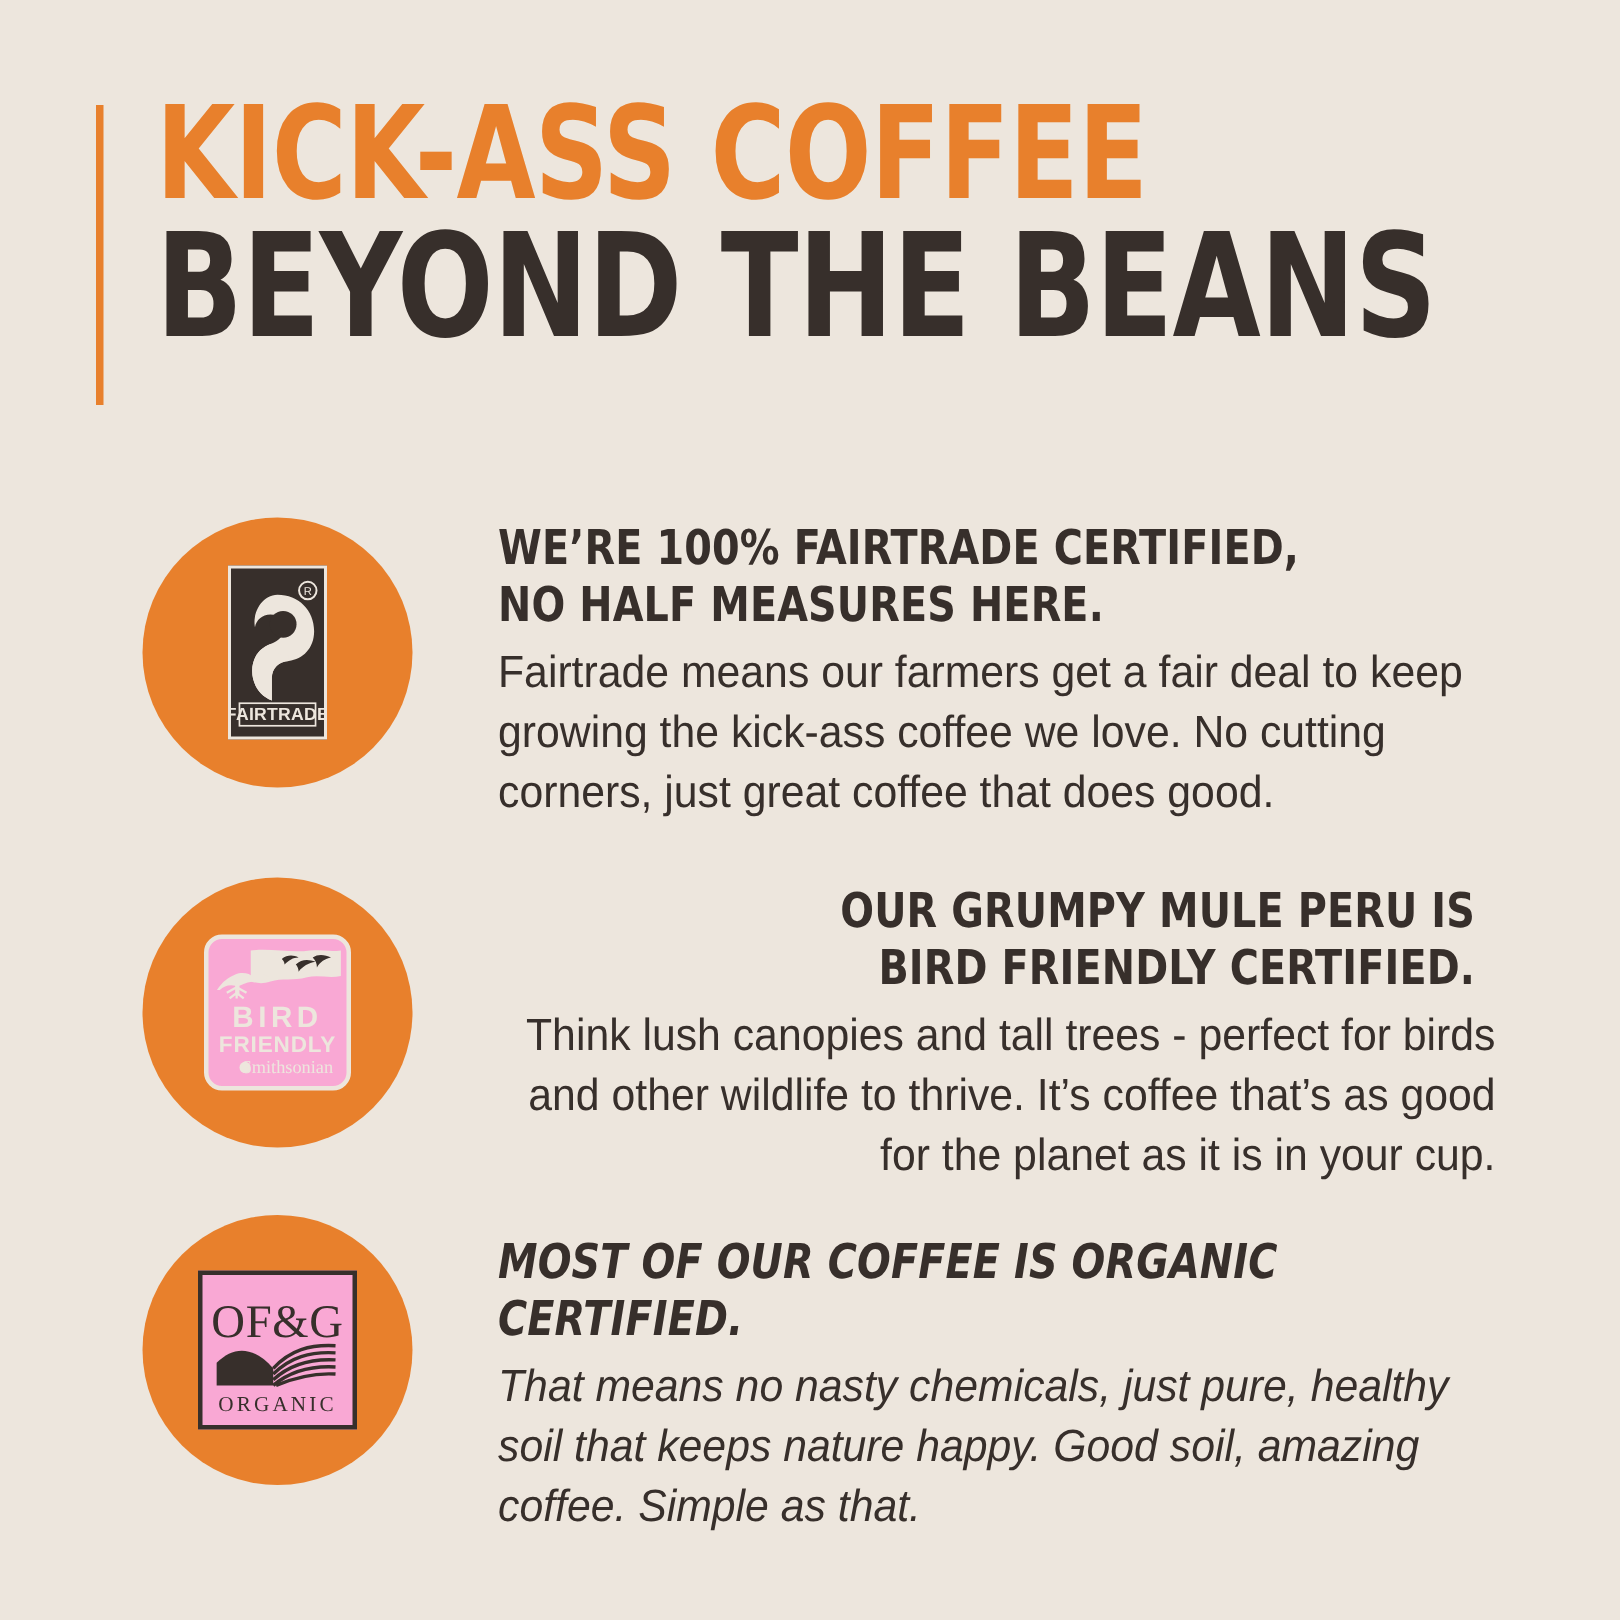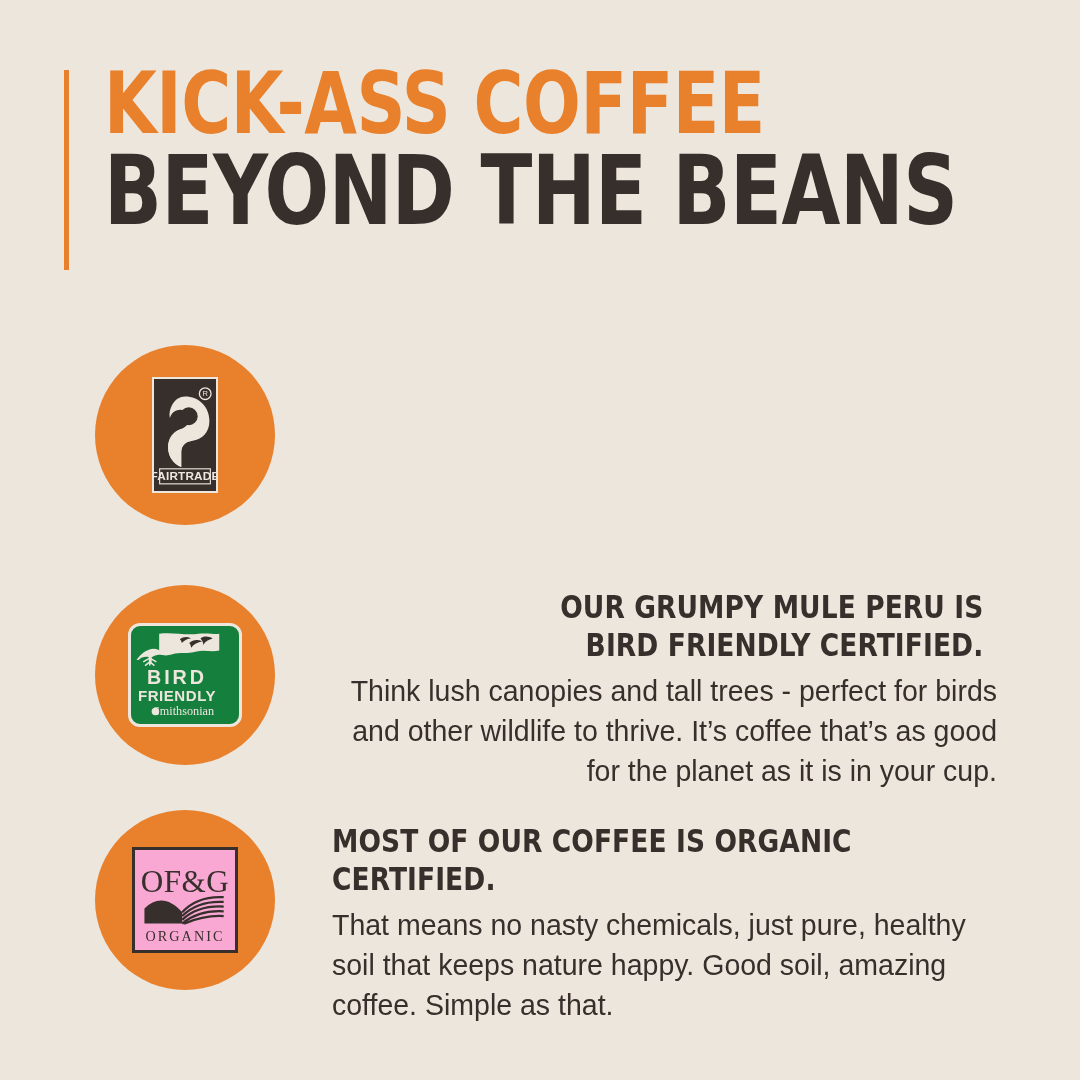--- a/index.html
+++ b/index.html
@@ -90,21 +90,21 @@
   .row-1 .circle { margin-top: 45px; }
   .row-2 .circle { margin-top: 45px; }
   .row-3 .circle { margin-top: 30px; }
 
   .text-col {
     flex: 1 1 auto;
     padding-right: 40px;
   }
   .row-1 .text-col { padding-top: 46px; }
   .row-2 .text-col { padding-top: 48px; text-align: right; }
-  .row-3 .text-col { padding-top: 42px; }
+  .row-3 .text-col { padding-top: 42px; font-style: italic; }
 
   .head {
     font-family: "Liberation Sans Narrow", "DejaVu Sans Condensed", "Liberation Sans", sans-serif;
     font-weight: 700;
     font-size: 32px;
     line-height: 1.20;
     color: #372F2B;
     letter-spacing: 0.1px;
     transform: scaleX(0.92);
     transform-origin: left top;
@@ -127,23 +127,23 @@
     width: 66px;
     height: 116px;
     background: #372F2B;
     border: 2px solid #EDE6DD;
     box-sizing: border-box;
     position: relative;
   }
 
   
   .bf-mark {
-    width: 114px;
+    width: 98px;
     height: 104px;
-    background: #15803d;
+    background: #f9a8d4;
     border-radius: 12px;
     border: 3px solid #EDE6DD;
     box-sizing: border-box;
     position: relative;
     overflow: hidden;
   }
 
   
   .og-mark {
     width: 106px;
@@ -186,20 +186,25 @@
                      L29 76 C29 69 34 64.6 41 64 L41 60
                      C36 61 31 58 28 52 Z" fill="#EDE6DD"></path>
 
             <circle cx="37" cy="38" r="9.5" fill="#372F2B"></circle>
 
             <rect x="6" y="94" width="54" height="16" fill="none" stroke="#EDE6DD" stroke-width="1.2"></rect>
             <text x="33" y="106" font-family="Liberation Sans Narrow, Liberation Sans, sans-serif" font-size="12.5" font-weight="bold" fill="#EDE6DD" text-anchor="middle" letter-spacing="0.2">FAIRTRADE</text>
           </svg>
         </div>
       </div>
+    </div>
+    <div class="text-col">
+      <div class="head">WE’RE 100% FAIRTRADE CERTIFIED,
+NO HALF MEASURES HERE.</div>
+      <div class="body">Fairtrade means our farmers get a fair deal to keep growing the kick-ass coffee we love. No cutting corners, just great coffee that does good.</div>
     </div>
   </div>
 
   <div class="row row-2">
     <div class="badge-col">
       <div class="circle">
         <div class="bf-mark">
           <svg viewBox="0 0 98 104" width="92" height="98" style="display:block;position:absolute;left:0;top:0;">
 
             <path d="M0 44 C6 43 10 41 14 40 C20 37 26 39 32 36

